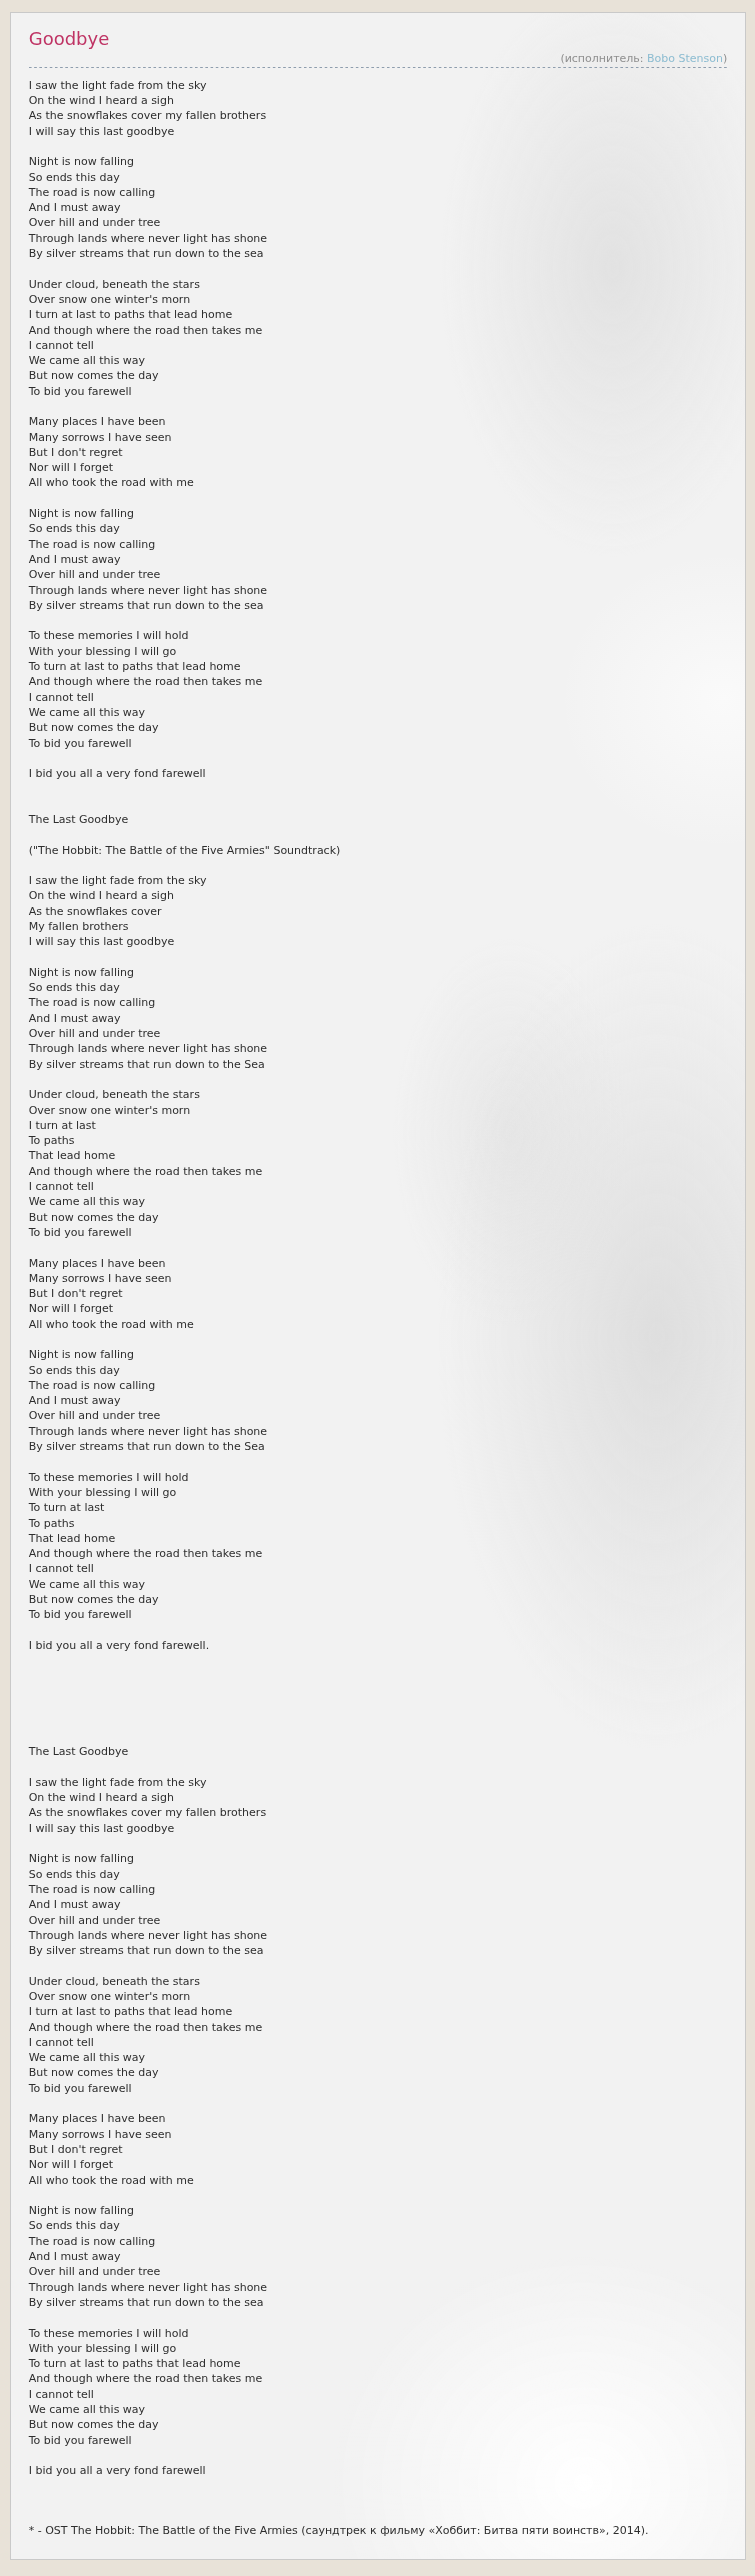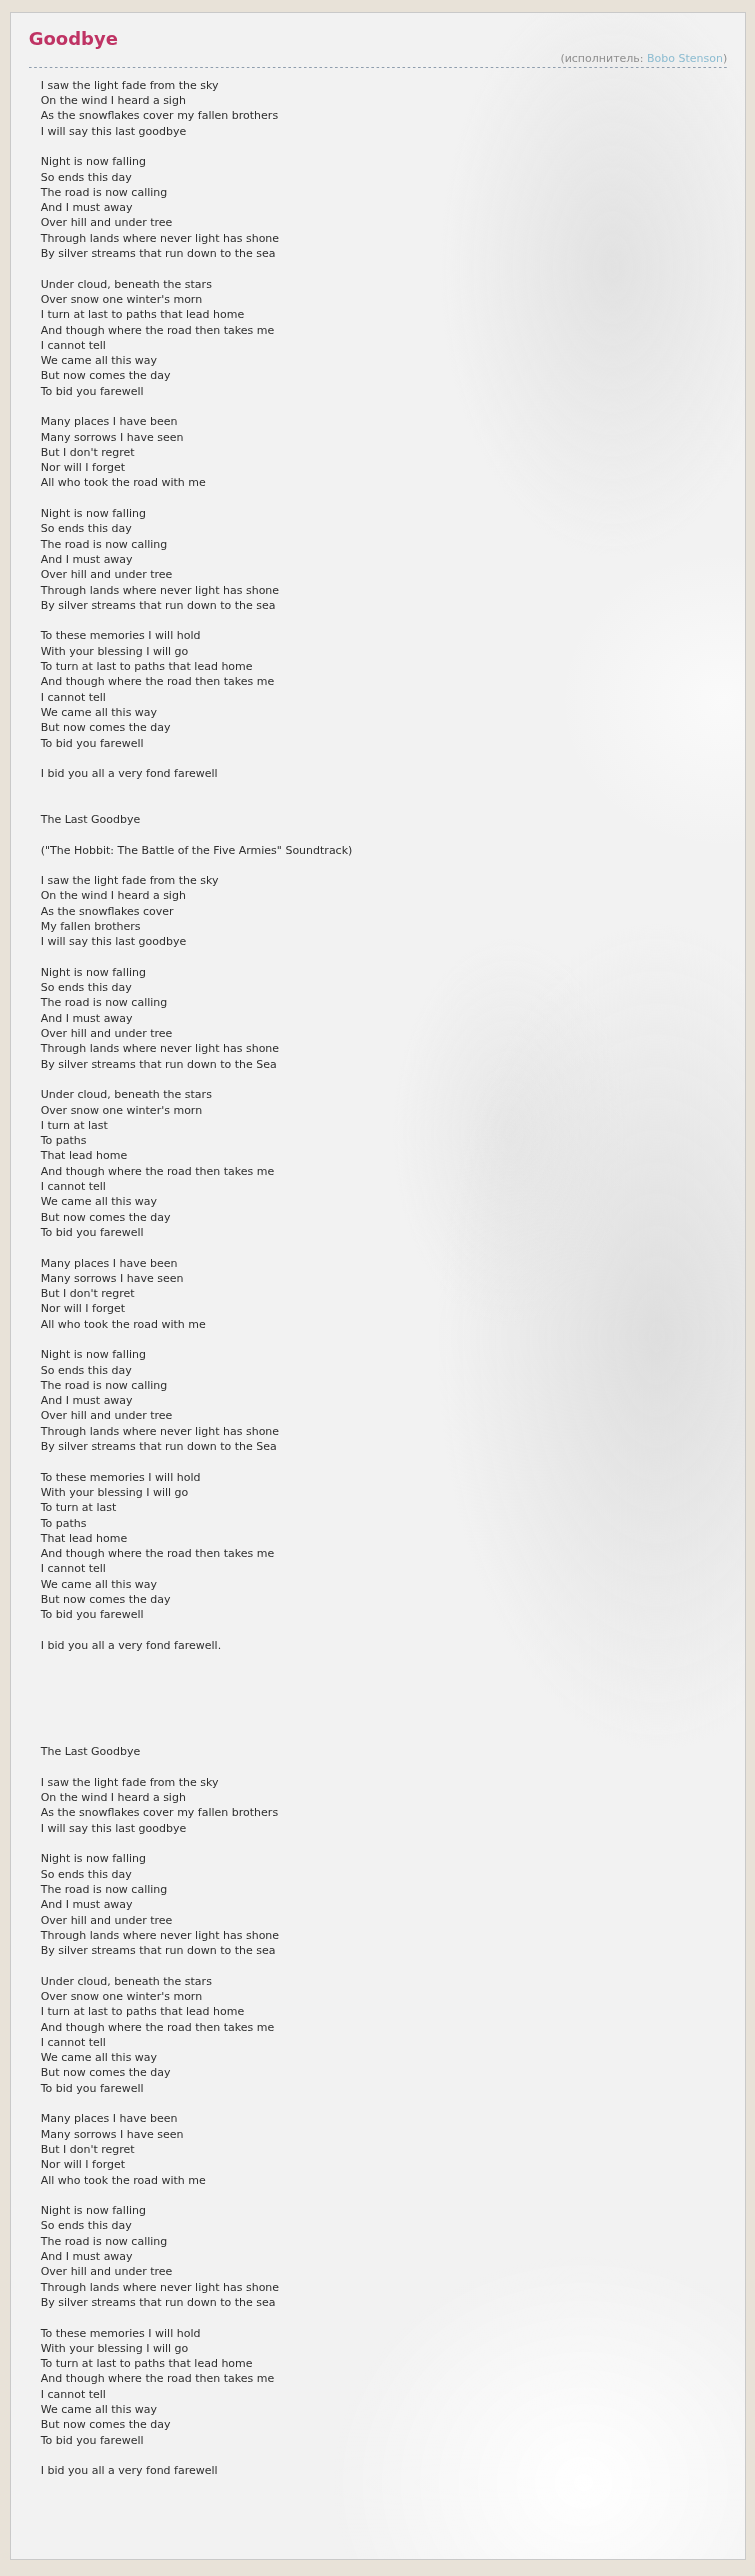--- a/index.html
+++ b/index.html
@@ -38,21 +38,21 @@
       radial-gradient(ellipse 195px 325px at 68% 44%, #e7e7e7 0%, rgba(231,231,231,0) 60%),
       radial-gradient(ellipse 403px 364px at 78% 97%, #ffffff 0%, rgba(255,255,255,0) 62%),
       radial-gradient(ellipse 273px 247px at 97% 27%, #fafafa 0%, rgba(250,250,250,0) 60%);
     padding: 11.7px 18px 26px 18px;
     color: #2e2e2e;
   }
   .song-title {
     margin: 3.9px 0 1.3px 0;
     font-size: 18px;
     line-height: 21px;
-    font-weight: 700;
+    font-weight: 400;
     color: #bf3364;
   }
   .artist-line {
     font-size: 11px;
     line-height: 15.6px;
     color: #8f8f8f;
     text-align: right;
   }
   .artist-link {
     color: #8cbcd1;
@@ -64,21 +64,20 @@
     margin-top: 1.3px;
     background-image: repeating-linear-gradient(90deg, #8e9dad 0 2.6px, rgba(0,0,0,0) 2.6px 5.2px);
     background-size: 5.2px 0.6px;
     background-repeat: repeat-x;
     background-position: 0 0;
   }
   .lyrics {
     margin-top: 9px;
     font-size: 11px;
     line-height: 15.3px;
-    margin-left: 12px;
   }
   .stanzas {
     white-space: pre-line;
   }
   .section-title {
     font-size: 11px;
     line-height: 15.3px;
   }
   .section-subtitle {
     margin-top: 15.3px;
@@ -260,16 +259,17 @@
 I cannot tell
 We came all this way
 But now comes the day
 To bid you farewell
 
 I bid you all a very fond farewell</div>
       </div>
 
     </div>
 
+    <div class="footnote">* - OST The Hobbit: The Battle of the Five Armies (саундтрек к фильму «Хоббит: Битва пяти воинств», 2014).</div>
 
   </div>
 </div>
 
 
 </body></html>

